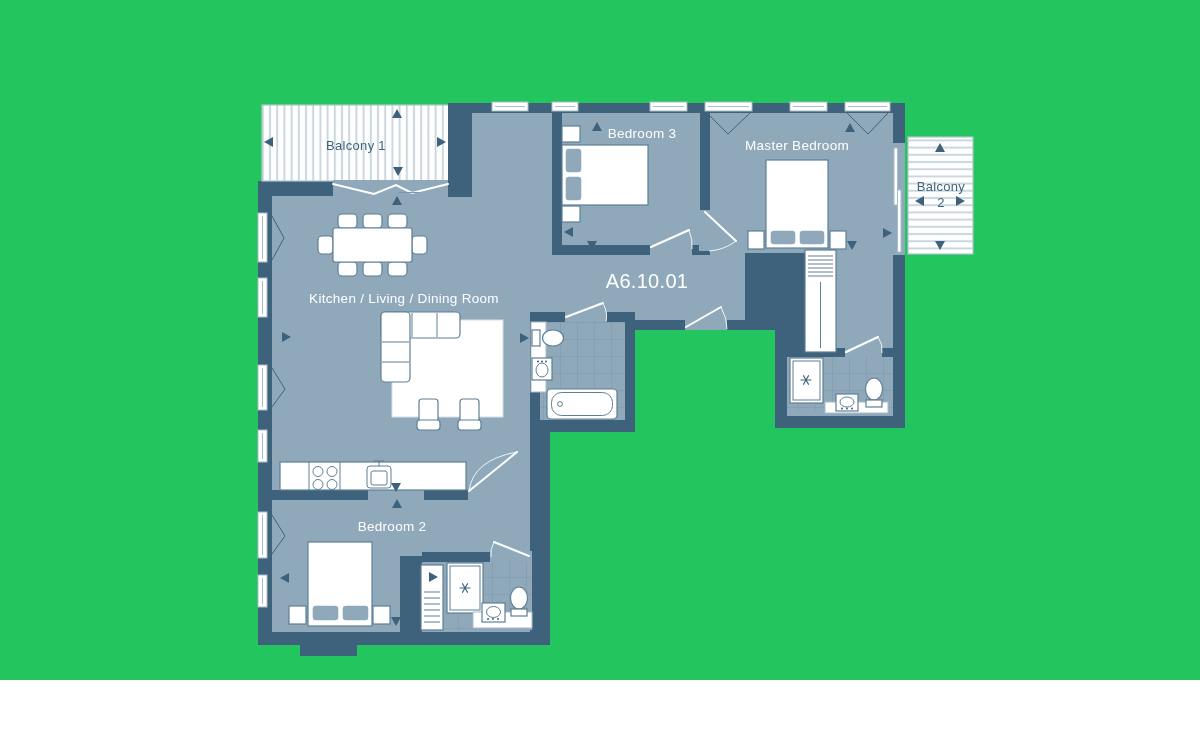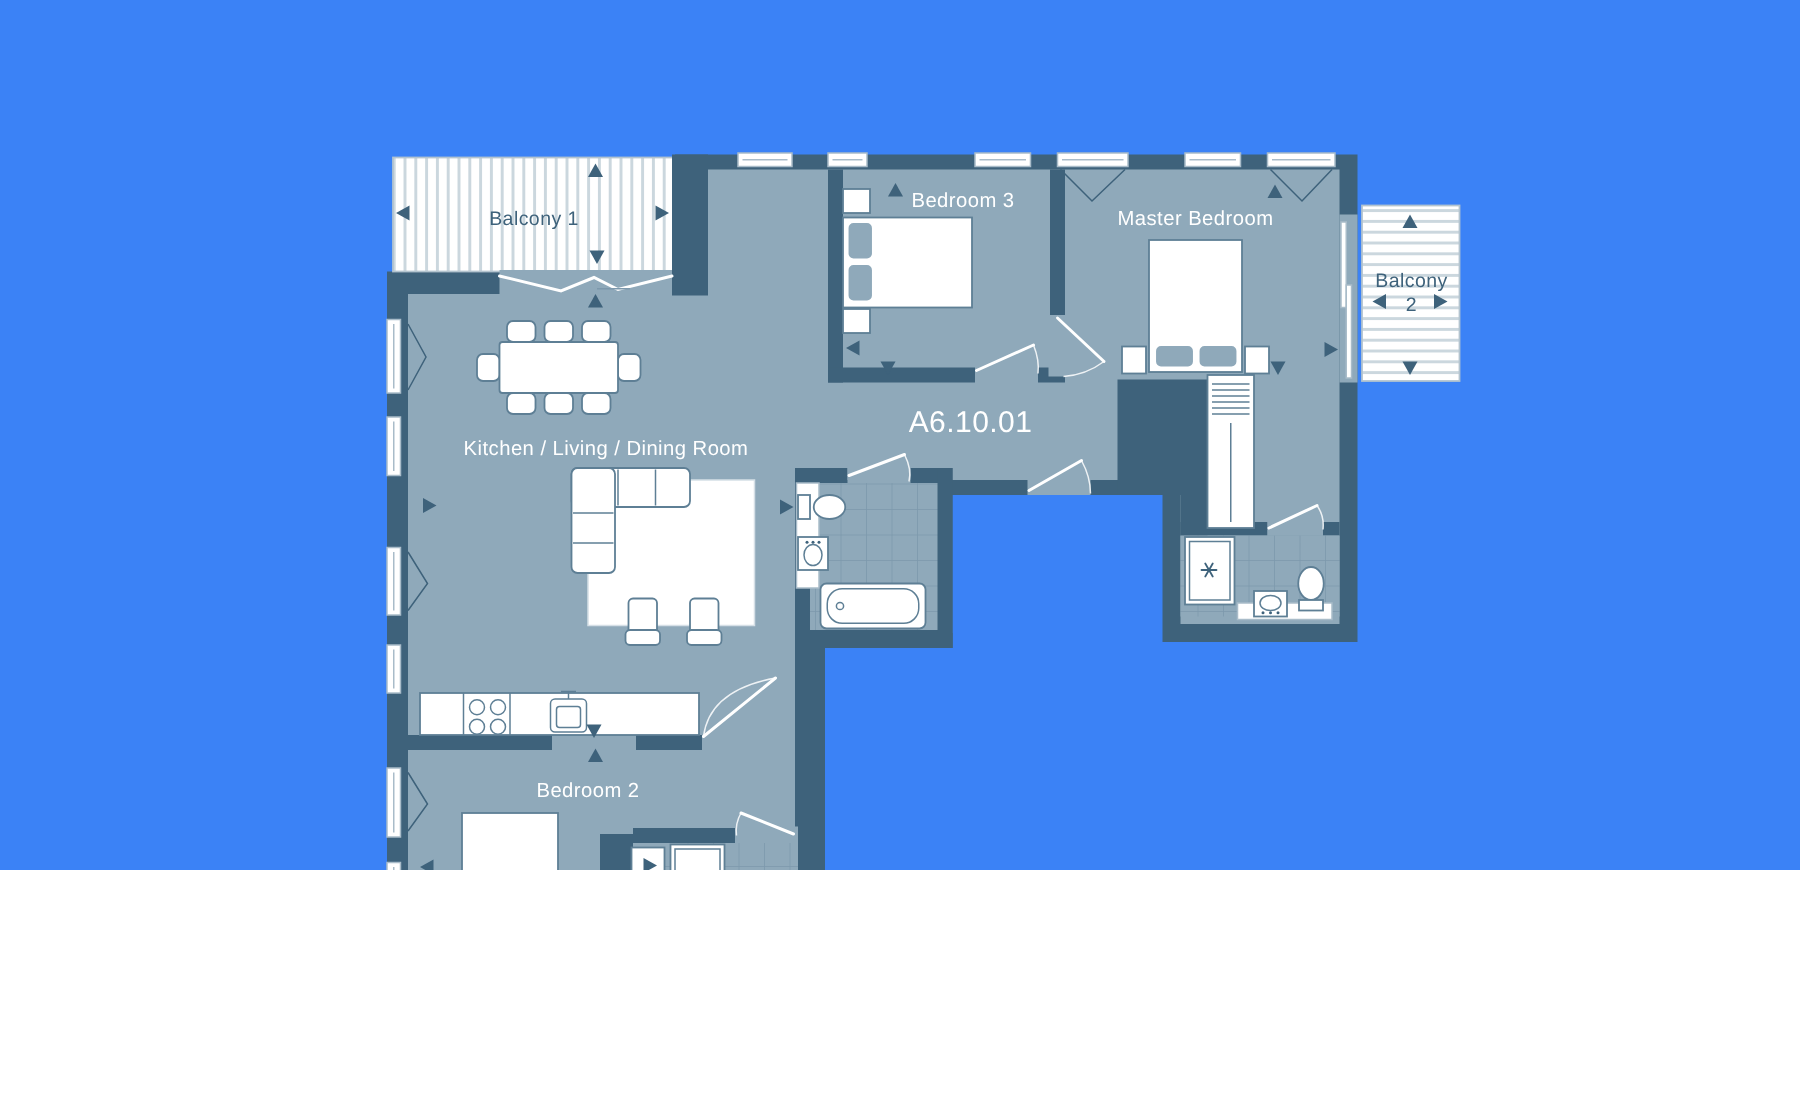--- a/index.html
+++ b/index.html
@@ -1,16 +1,16 @@
 <!DOCTYPE html>
 <html style="--wall: #3E627B; --floor: #8FA9BA; --tile: #7C98AC; --stripe: #CBD7DE; --furn: #5E7F95; --win: #A9BCC9; --balc: #B3C4CF; --rug: #D5DFE6; --label_light: #FFFFFF; --label_dark: #3E627B;"><head>
 <meta charset="utf-8">
 <style>
   html,body{margin:0;padding:0;background:#fff;}
-  .stage{position:relative;width:1200px;height:580px;background:#3b82f6;overflow:hidden;
+  .stage{position:relative;width:1200px;height:680px;background:#22c55e;overflow:hidden;
          font-family:"Liberation Sans",sans-serif;}
   svg{position:absolute;inset:0;}
   .wall{fill:var(--wall);}
   .floor{fill:var(--floor);}
   .whitebox{fill:#fff;stroke:var(--win);stroke-width:1;}
   .furn{fill:#fff;stroke:var(--furn);stroke-width:1.2;}
   .furnln{fill:none;stroke:var(--furn);stroke-width:1;}
   .pillow{fill:var(--floor);stroke:#fff;stroke-width:1.4;}
   .rug{fill:#fff;stroke:var(--rug);stroke-width:1;}
   .winbox{fill:#fff;stroke:var(--win);stroke-width:1;}

